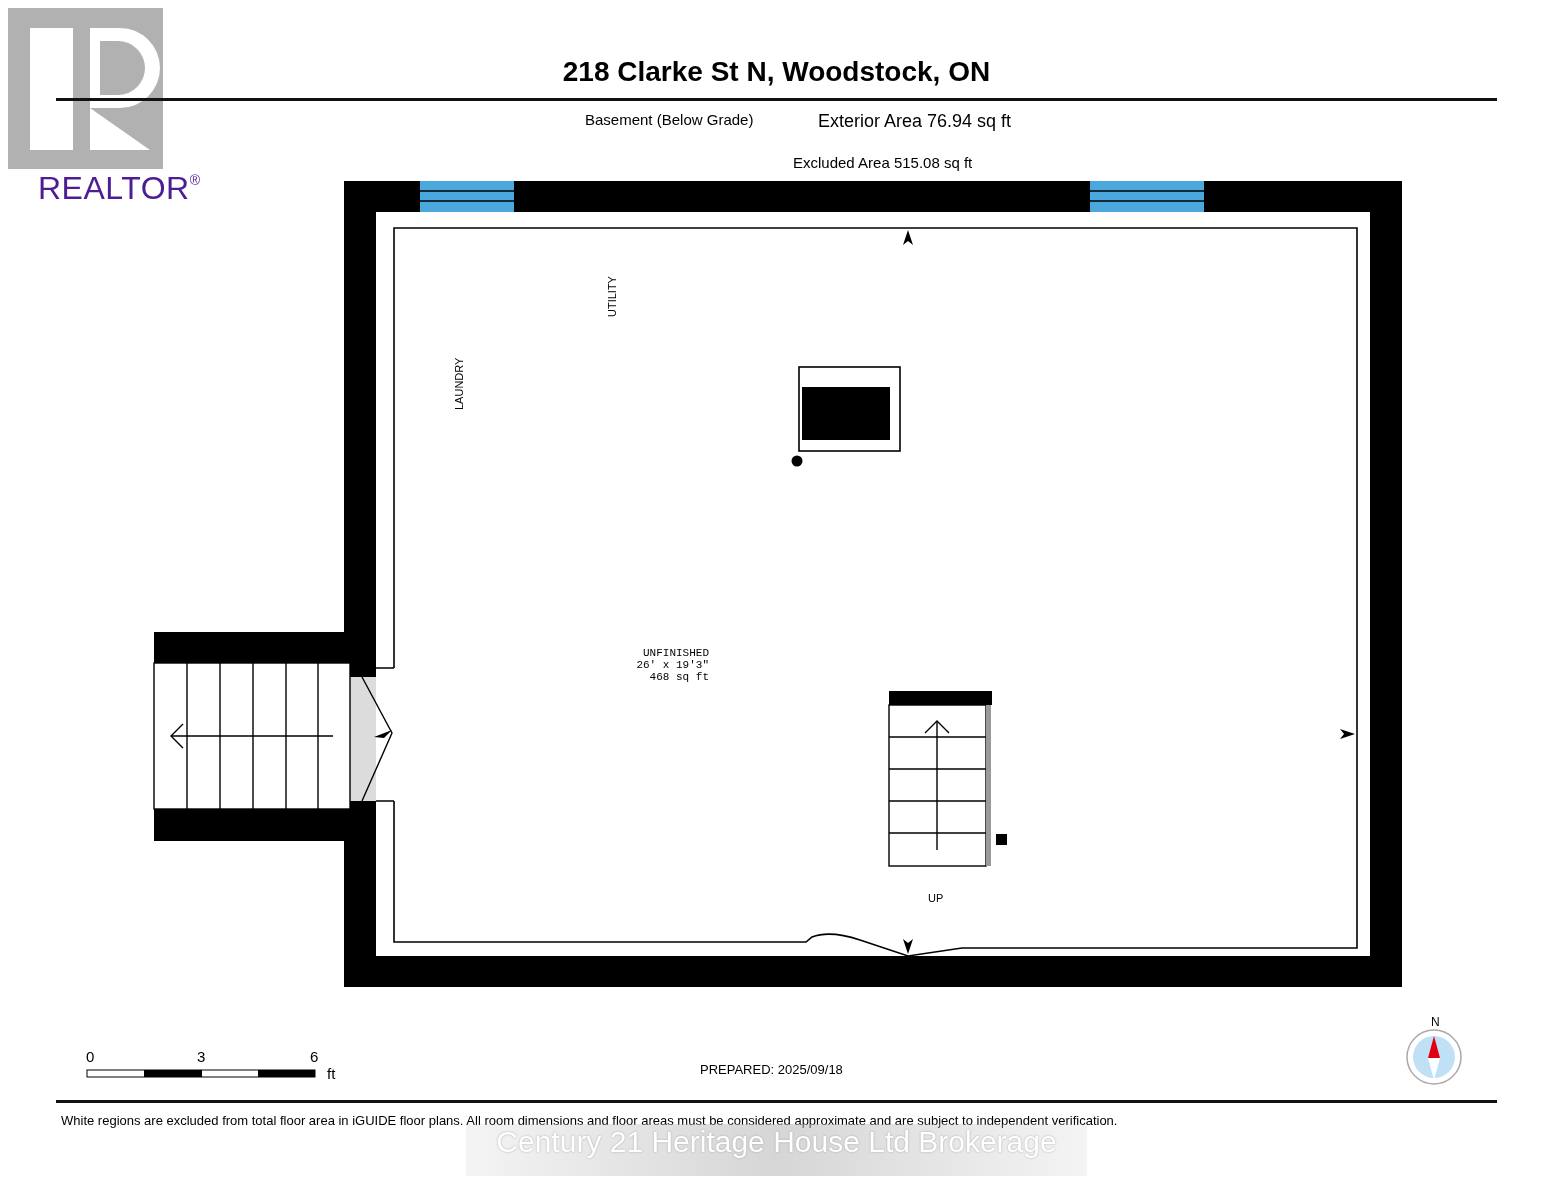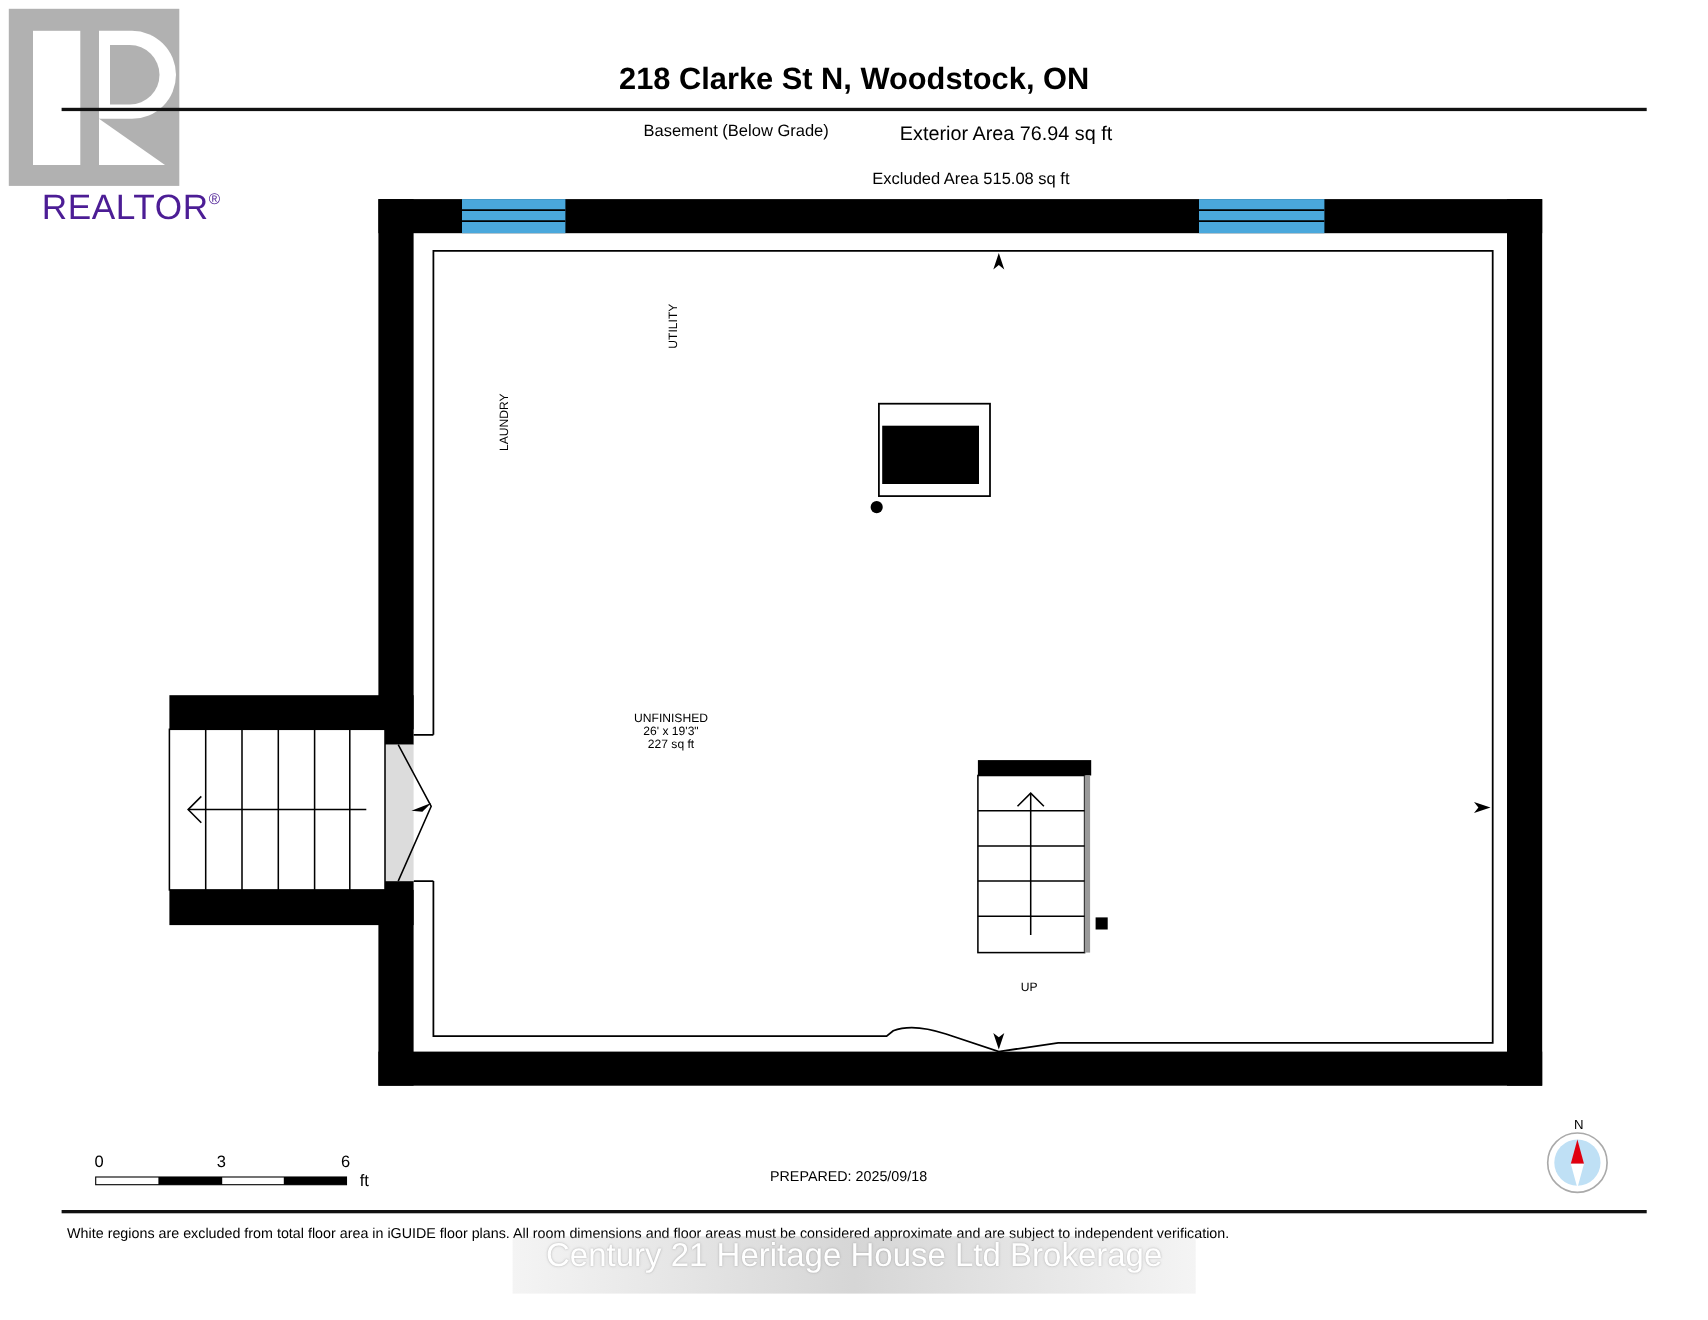--- a/index.html
+++ b/index.html
@@ -9,21 +9,21 @@
   #realtor-text { left: 6px; top: 170px; font-size: 32px; color: #4c1d95; letter-spacing: 0.5px; margin-left: 32px; }
   #realtor-text sup { font-size: 14px; vertical-align: top; position: relative; top: 2px; }
   #title { left: 0; width: 1553px; top: 56px; text-align: center; font-size: 28px; font-weight: bold; }
   #title-rule { left: 56px; top: 98px; width: 1441px; height: 3px; background: #111; }
   #level-label { left: 585px; top: 111px; font-size: 15px; font-weight: normal; }
   #ext-area { left: 818px; top: 111px; font-size: 18px; }
   #excl-area { left: 793px; top: 136px; font-size: 15px; margin-top: 18px; }
   .vlabel { font-size: 11px; transform: rotate(-90deg); transform-origin: left top; white-space: nowrap; }
   #laundry { left: 453px; top: 410px; }
   #utility { left: 606px; top: 317px; }
-  #room-name { left: 550px; top: 647px; width: 120px; text-align: center; font-size: 11px; line-height: 12px; }
+  #room-name { left: 589px; top: 647px; width: 120px; text-align: right; font-size: 11px; line-height: 12px; font-family: Liberation Mono, monospace; }
   #up-label { left: 928px; top: 892px; font-size: 11px; }
   #scale-labels span { position: absolute; font-size: 15px; top: 1048px; }
   #scale-ft { left: 327px; top: 1065px; font-size: 15px; }
   #prepared { left: 700px; top: 1062px; font-size: 13px; }
   #compass-n { left: 1431px; top: 1015px; font-size: 12px; }
   #bottom-rule { left: 56px; top: 1100px; width: 1441px; height: 3px; background: #111; }
   #disclaimer { left: 61px; top: 1113px; font-size: 13px; }
   #watermark { left: 466px; top: 1124px; width: 621px; height: 52px; background: linear-gradient(to right, rgba(200,200,200,0.2), rgba(180,180,180,0.55) 50%, rgba(200,200,200,0.2)); color: #ffffff; font-size: 30px; line-height: 36px; text-align: center; white-space: nowrap; text-shadow: 0 0 2px rgba(120,120,120,0.6); }
 </style>
 </head>
@@ -123,21 +123,21 @@
     <path d="M1434 1036 L1428 1058 L1440 1058 Z" fill="#e0000f"></path>
     <path d="M1434 1080 L1428 1058 L1440 1058 Z" fill="#fff"></path>
   </g>
 </svg>
 
 <div class="abs vlabel" id="laundry">LAUNDRY</div>
 <div class="abs vlabel" id="utility">UTILITY</div>
 <div class="abs" id="room-name">
   <div>UNFINISHED</div>
   <div>26' x 19'3"</div>
-  <div>227 sq ft</div>
+  <div>468 sq ft</div>
 </div>
 <div class="abs" id="up-label">UP</div>
 
 <div id="scale-labels">
   <span style="left:86px">0</span>
   <span style="left:197px">3</span>
   <span style="left:310px">6</span>
 </div>
 <div class="abs" id="scale-ft">ft</div>
 <div class="abs" id="prepared">PREPARED: 2025/09/18</div>

